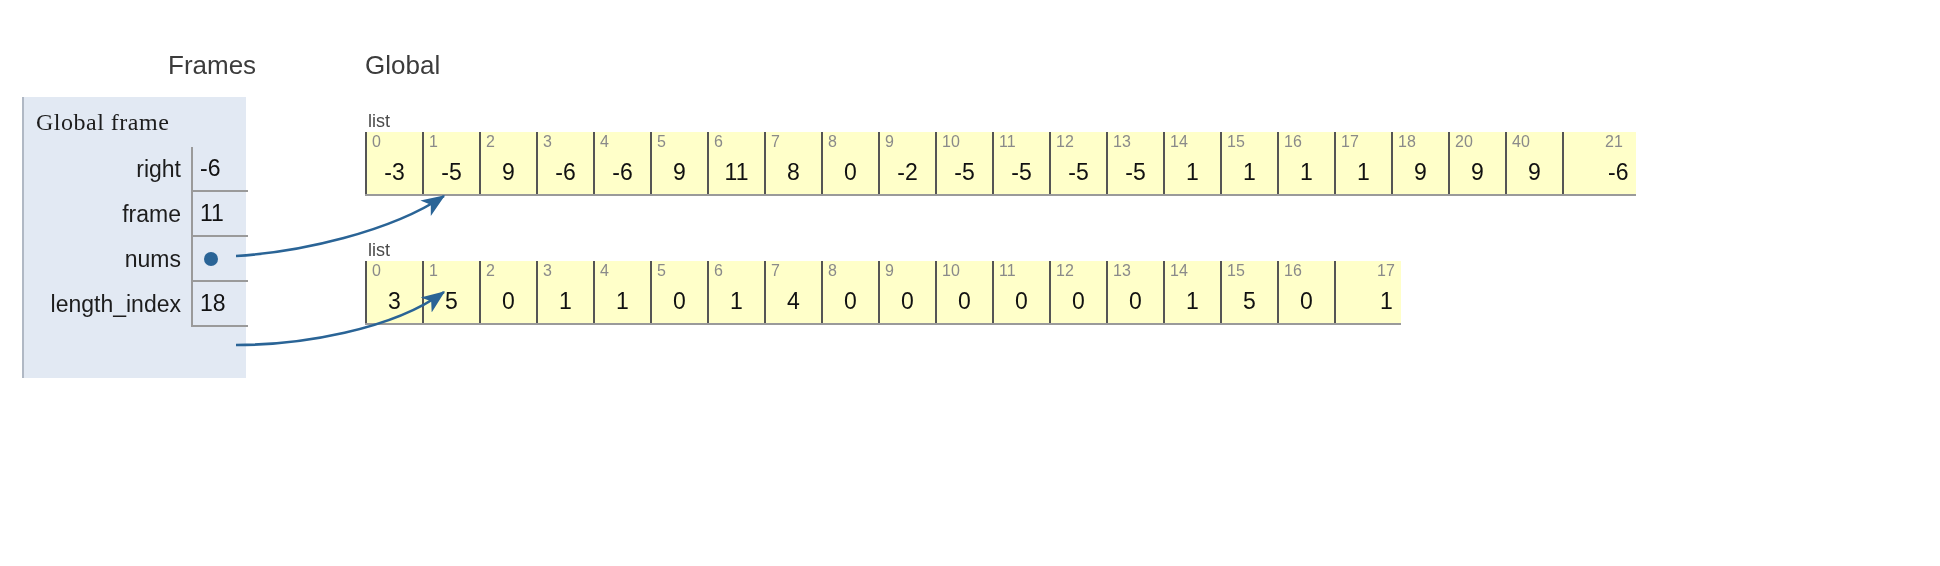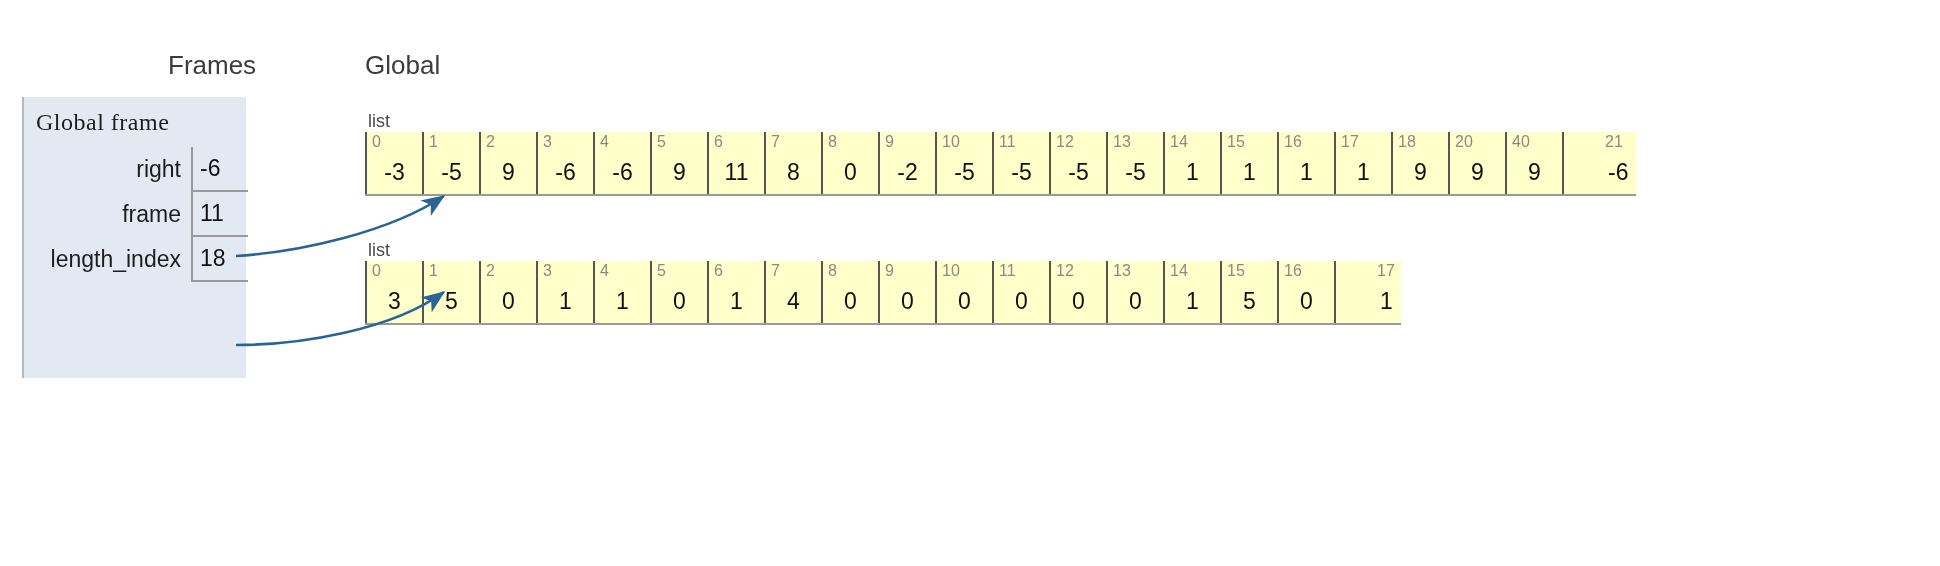--- a/index.html
+++ b/index.html
@@ -171,20 +171,26 @@
           <div class="var-value">-6</div>
         </div>
       </div>
       <div class="var-row">
         <div class="var-name">frame</div>
         <div class="var-value-box">
           <div class="var-value">11</div>
         </div>
       </div>
       <div class="var-row">
+        <div class="var-name">nums</div>
+        <div class="var-value-box">
+          <span class="ptr-dot"></span>
+        </div>
+      </div>
+      <div class="var-row">
         <div class="var-name">length_index</div>
         <div class="var-value-box">
           <div class="var-value">18</div>
         </div>
       </div>
     </div>
 </div>
 
 <div id="objects-area">
     <div class="list-object" style="left: 365px; top: 112px;">

